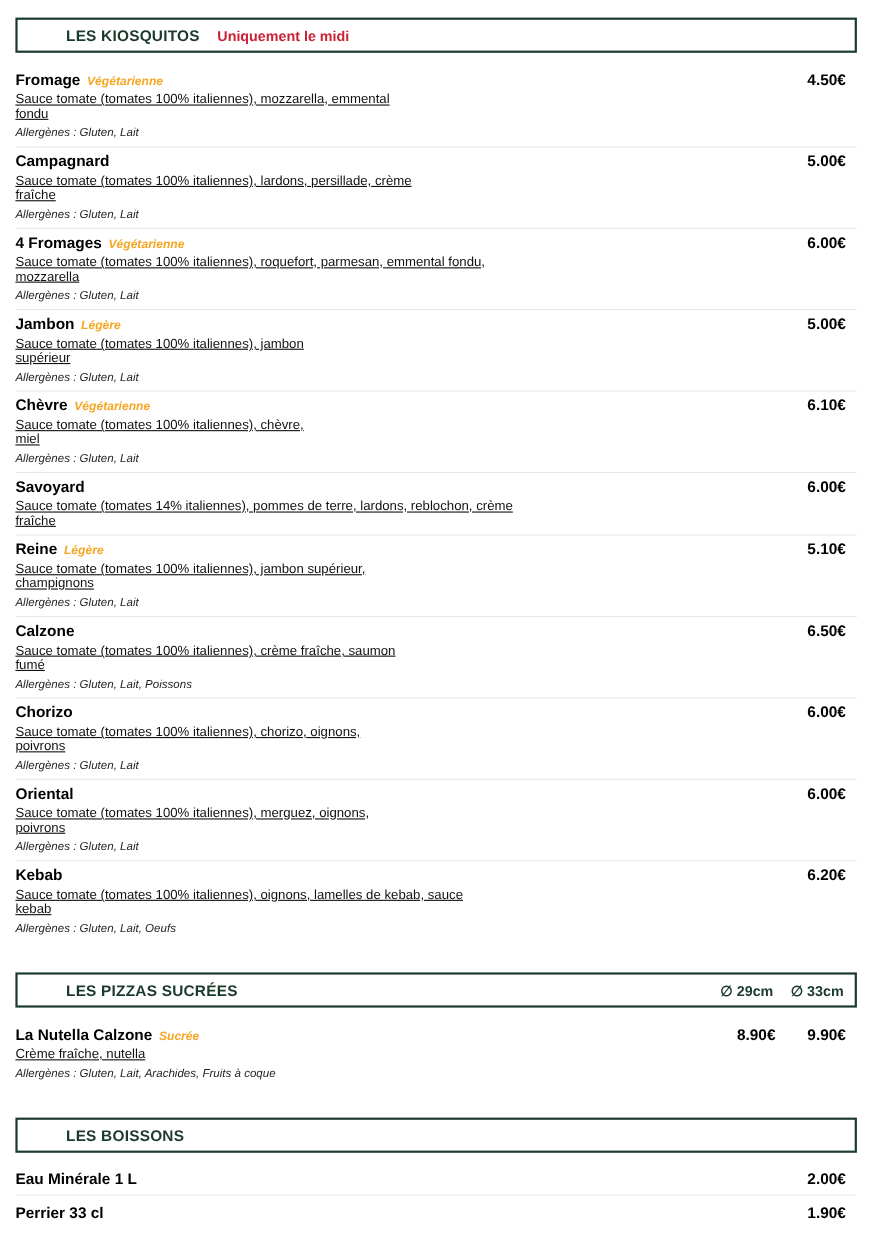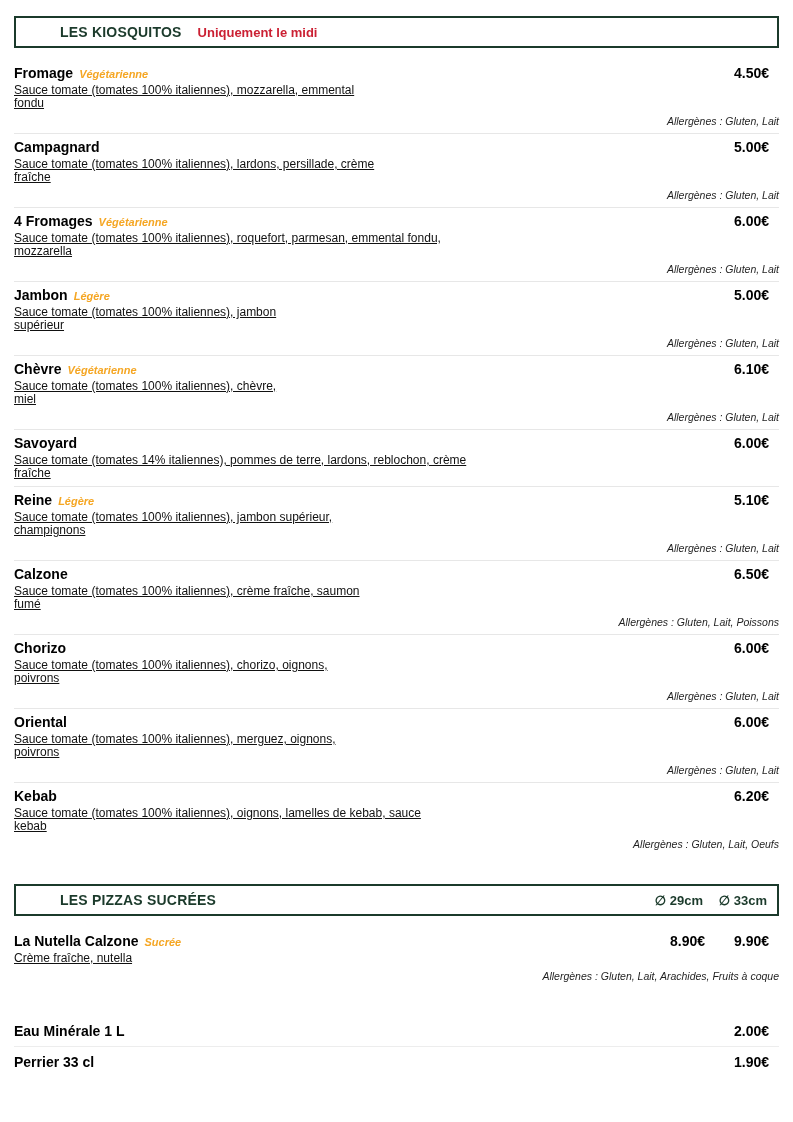--- a/index.html
+++ b/index.html
@@ -44,21 +44,21 @@
   }
   .item-price { font-weight: bold; font-size: 14px; padding-right: 10px; white-space: nowrap; }
   .price-cols { display: flex; }
   .price-cols .size-cell { font-weight: bold; font-size: 14px; }
   .item-desc {
     font-size: 12px; line-height: 13px; margin-top: 2px;
     white-space: pre-line; color: #111; text-decoration: underline;
   }
   .item-allergens {
     font-size: 10.5px; font-style: italic; color: #1f1f1f;
-    margin-top: 5px; line-height: 12px; text-align: right;
+    margin-top: 5px; line-height: 12px;
   }
 
   
   .drink-list { margin-top: 8px; }
   .drink-row {
     display: flex; justify-content: space-between; align-items: center;
     padding: 7px 0; border-bottom: 1px solid #ededed;
   }
   .drink-row:last-child { border-bottom: none; }
   .drink-name { font-weight: bold; font-size: 14px; }
@@ -211,20 +211,25 @@
             <span class="size-cell">9.90€</span>
           </span>
         </div>
         <div class="item-desc">Crème fraîche, nutella</div>
         <div class="item-allergens">Allergènes : Gluten, Lait, Arachides, Fruits à coque</div>
       </div>
     </div>
   </div>
 
   <div class="section">
+    <div class="section-box">
+      <div class="section-box-left">
+        <span class="section-title">LES BOISSONS</span>
+      </div>
+    </div>
     <div class="drink-list">
       <div class="drink-row">
         <span class="drink-name">Eau Minérale 1 L</span>
         <span class="drink-price">2.00€</span>
       </div>
       <div class="drink-row">
         <span class="drink-name">Perrier 33 cl</span>
         <span class="drink-price">1.90€</span>
       </div>
 

